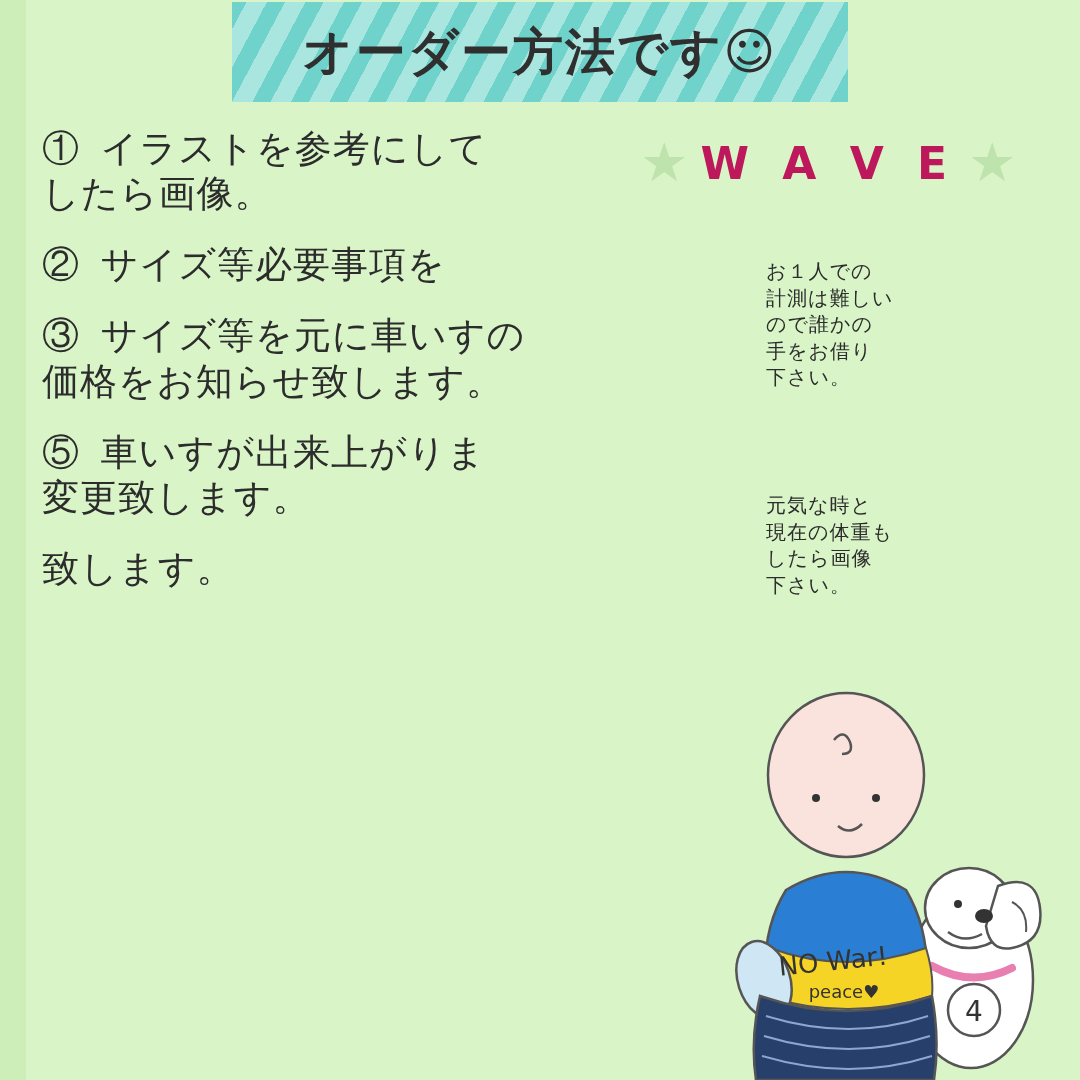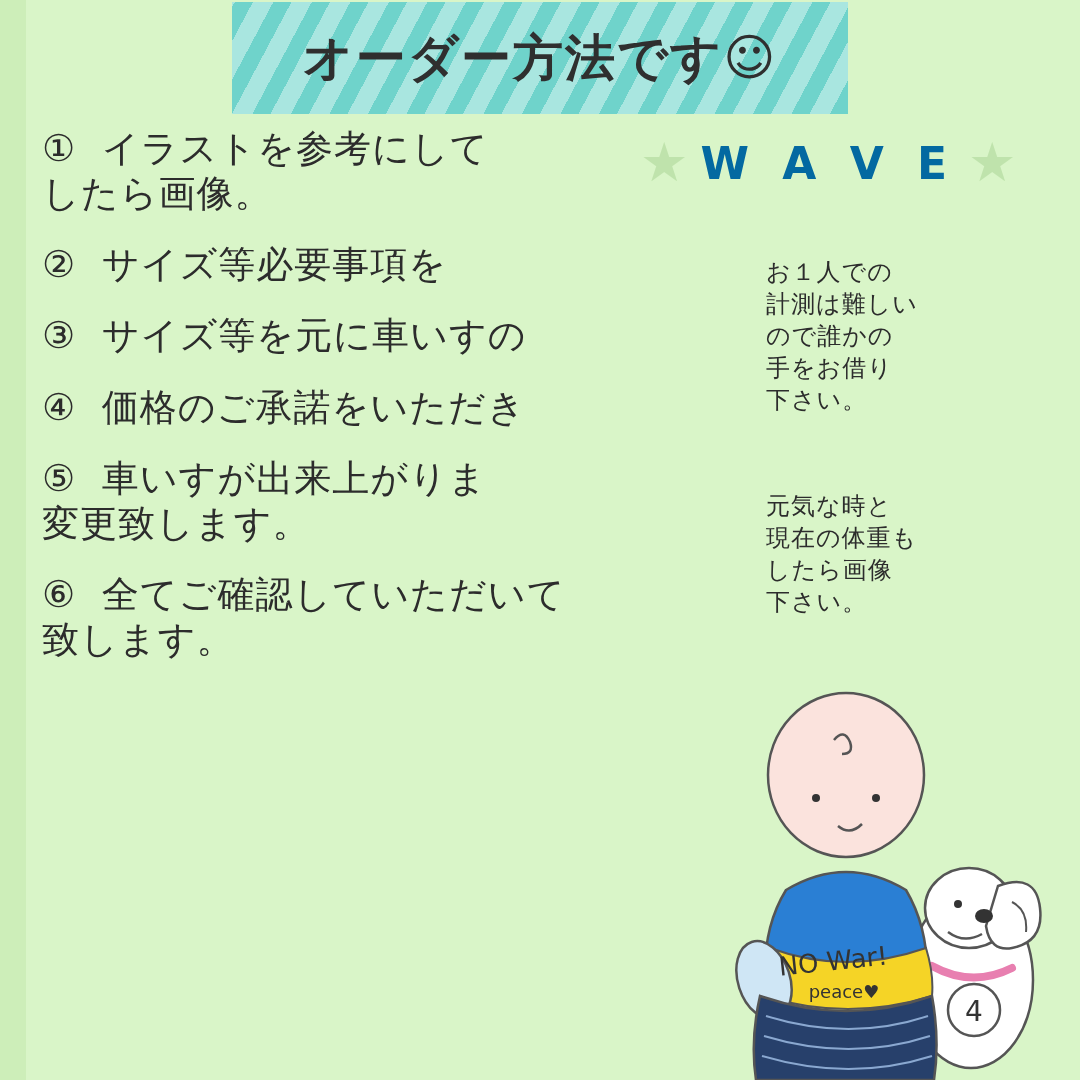--- a/index.html
+++ b/index.html
@@ -22,21 +22,21 @@
     width: 26px; height: 100%;
     background: #cdeeb9;
   }
 
   
   .tape {
     position: absolute;
     left: 232px;
     top: 2px;
     width: 616px;
-    height: 112px;
+    height: 100px;
     background:
       repeating-linear-gradient(
         -62deg,
         #6fd3cb 0px, #6fd3cb 16px,
         #a9e6e0 16px, #a9e6e0 34px
       );
     display: flex;
     align-items: center;
     justify-content: center;
   }
@@ -57,49 +57,49 @@
     display: flex;
     align-items: center;
     gap: 12px;
     color: #bfe3ac;
     font-size: 44px;
     letter-spacing: 9px;
     font-weight: bold;
     user-select: none;
   }
   .wave-star { font-size: 54px; line-height: 1; letter-spacing: 0; }
-  .wave-text { color: #0369a1; }
+  .wave-text { color: #be185d; }
 
   
   .steps {
     position: absolute;
     left: 42px;
     top: 126px;
     width: 660px;
     color: #2c2c2c;
   }
   .step {
     margin-bottom: 26px;
   }
   .step-line {
     font-size: 37px;
     line-height: 1.22;
     letter-spacing: 1px;
     white-space: pre;
+    font-family: Liberation Serif, serif;
   }
 
   
   .side-note {
     position: absolute;
     color: #2c2c2c;
-    font-size: 24px;
+    font-size: 20px;
     line-height: 1.33;
     letter-spacing: 1px;
     white-space: pre;
-    font-family: Liberation Mono, monospace;
   }
   #note-1 { left: 766px; top: 258px; }
   #note-2 { left: 766px; top: 492px; }
 
   
   .art {
     position: absolute;
     right: 14px;
     bottom: 0;
     width: 340px;
@@ -127,33 +127,32 @@
     <div class="step-line">①  イラストを参考にして</div>
     <div class="step-line">したら画像。</div>
   </div>
 
   <div class="step">
     <div class="step-line">②  サイズ等必要事項を</div>
   </div>
 
   <div class="step">
     <div class="step-line">③  サイズ等を元に車いすの</div>
-  </div>
-
-  <div class="step">
-    <div class="step-line">④  価格のご承諾をいただき</div>
+    <div class="step-line">価格をお知らせ致します。</div>
+  </div>
+
+  <div class="step">
   </div>
 
   <div class="step">
     <div class="step-line">⑤  車いすが出来上がりま</div>
     <div class="step-line">変更致します。</div>
   </div>
 
   <div class="step">
-    <div class="step-line">⑥  全てご確認していただいて</div>
     <div class="step-line">致します。</div>
   </div>
 
 </div>
 
 <div class="side-note" id="note-1">お１人での
 計測は難しい
 ので誰かの
 手をお借り
 下さい。</div>

